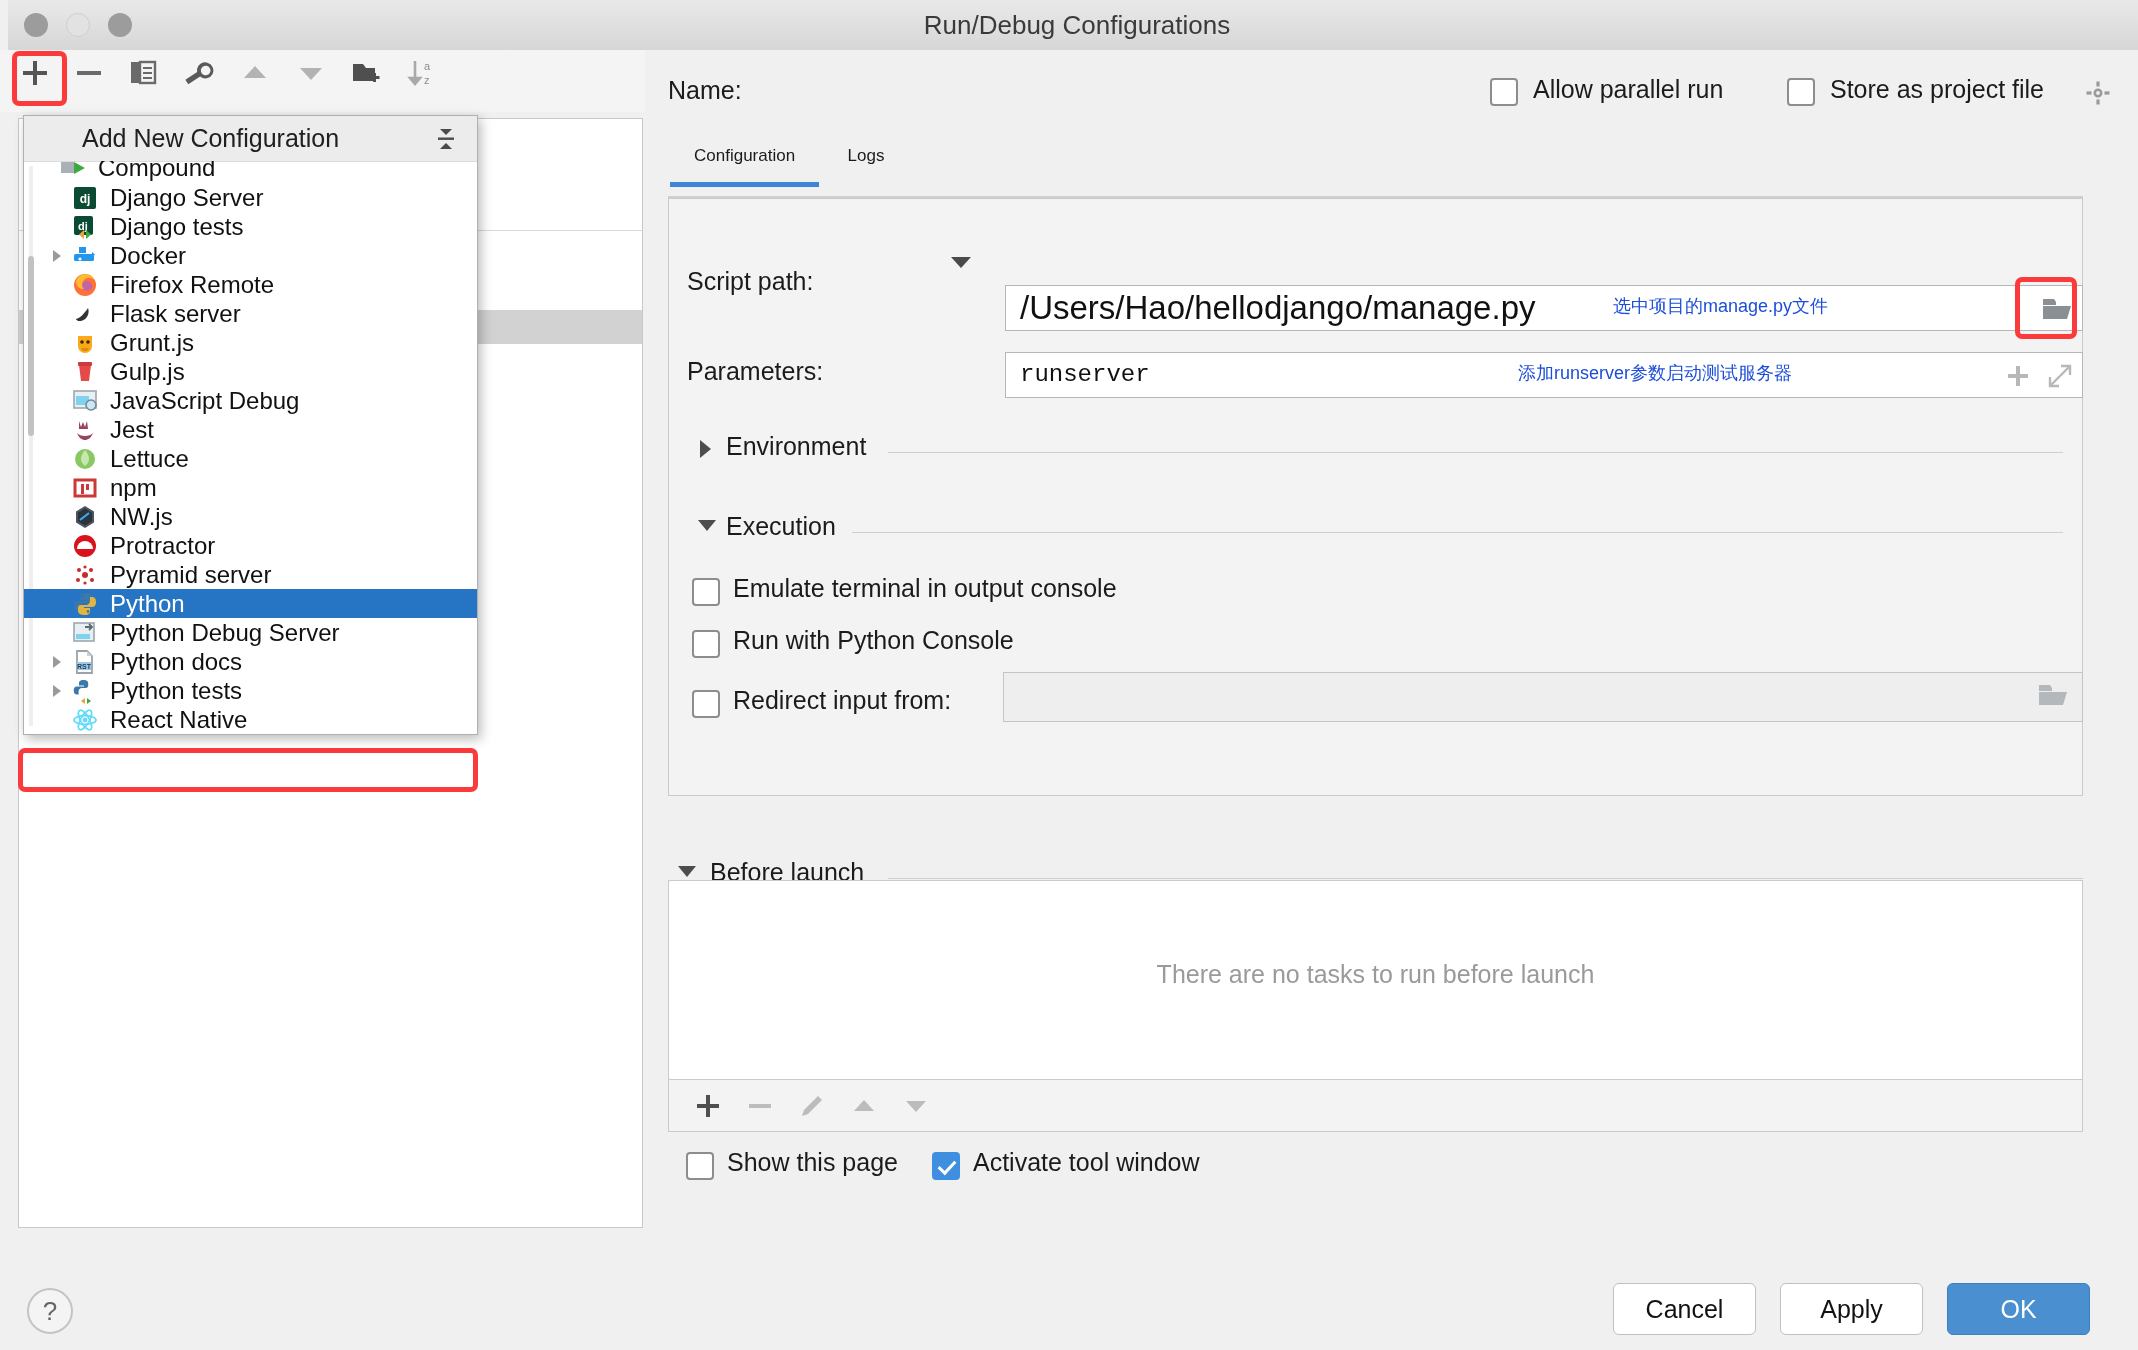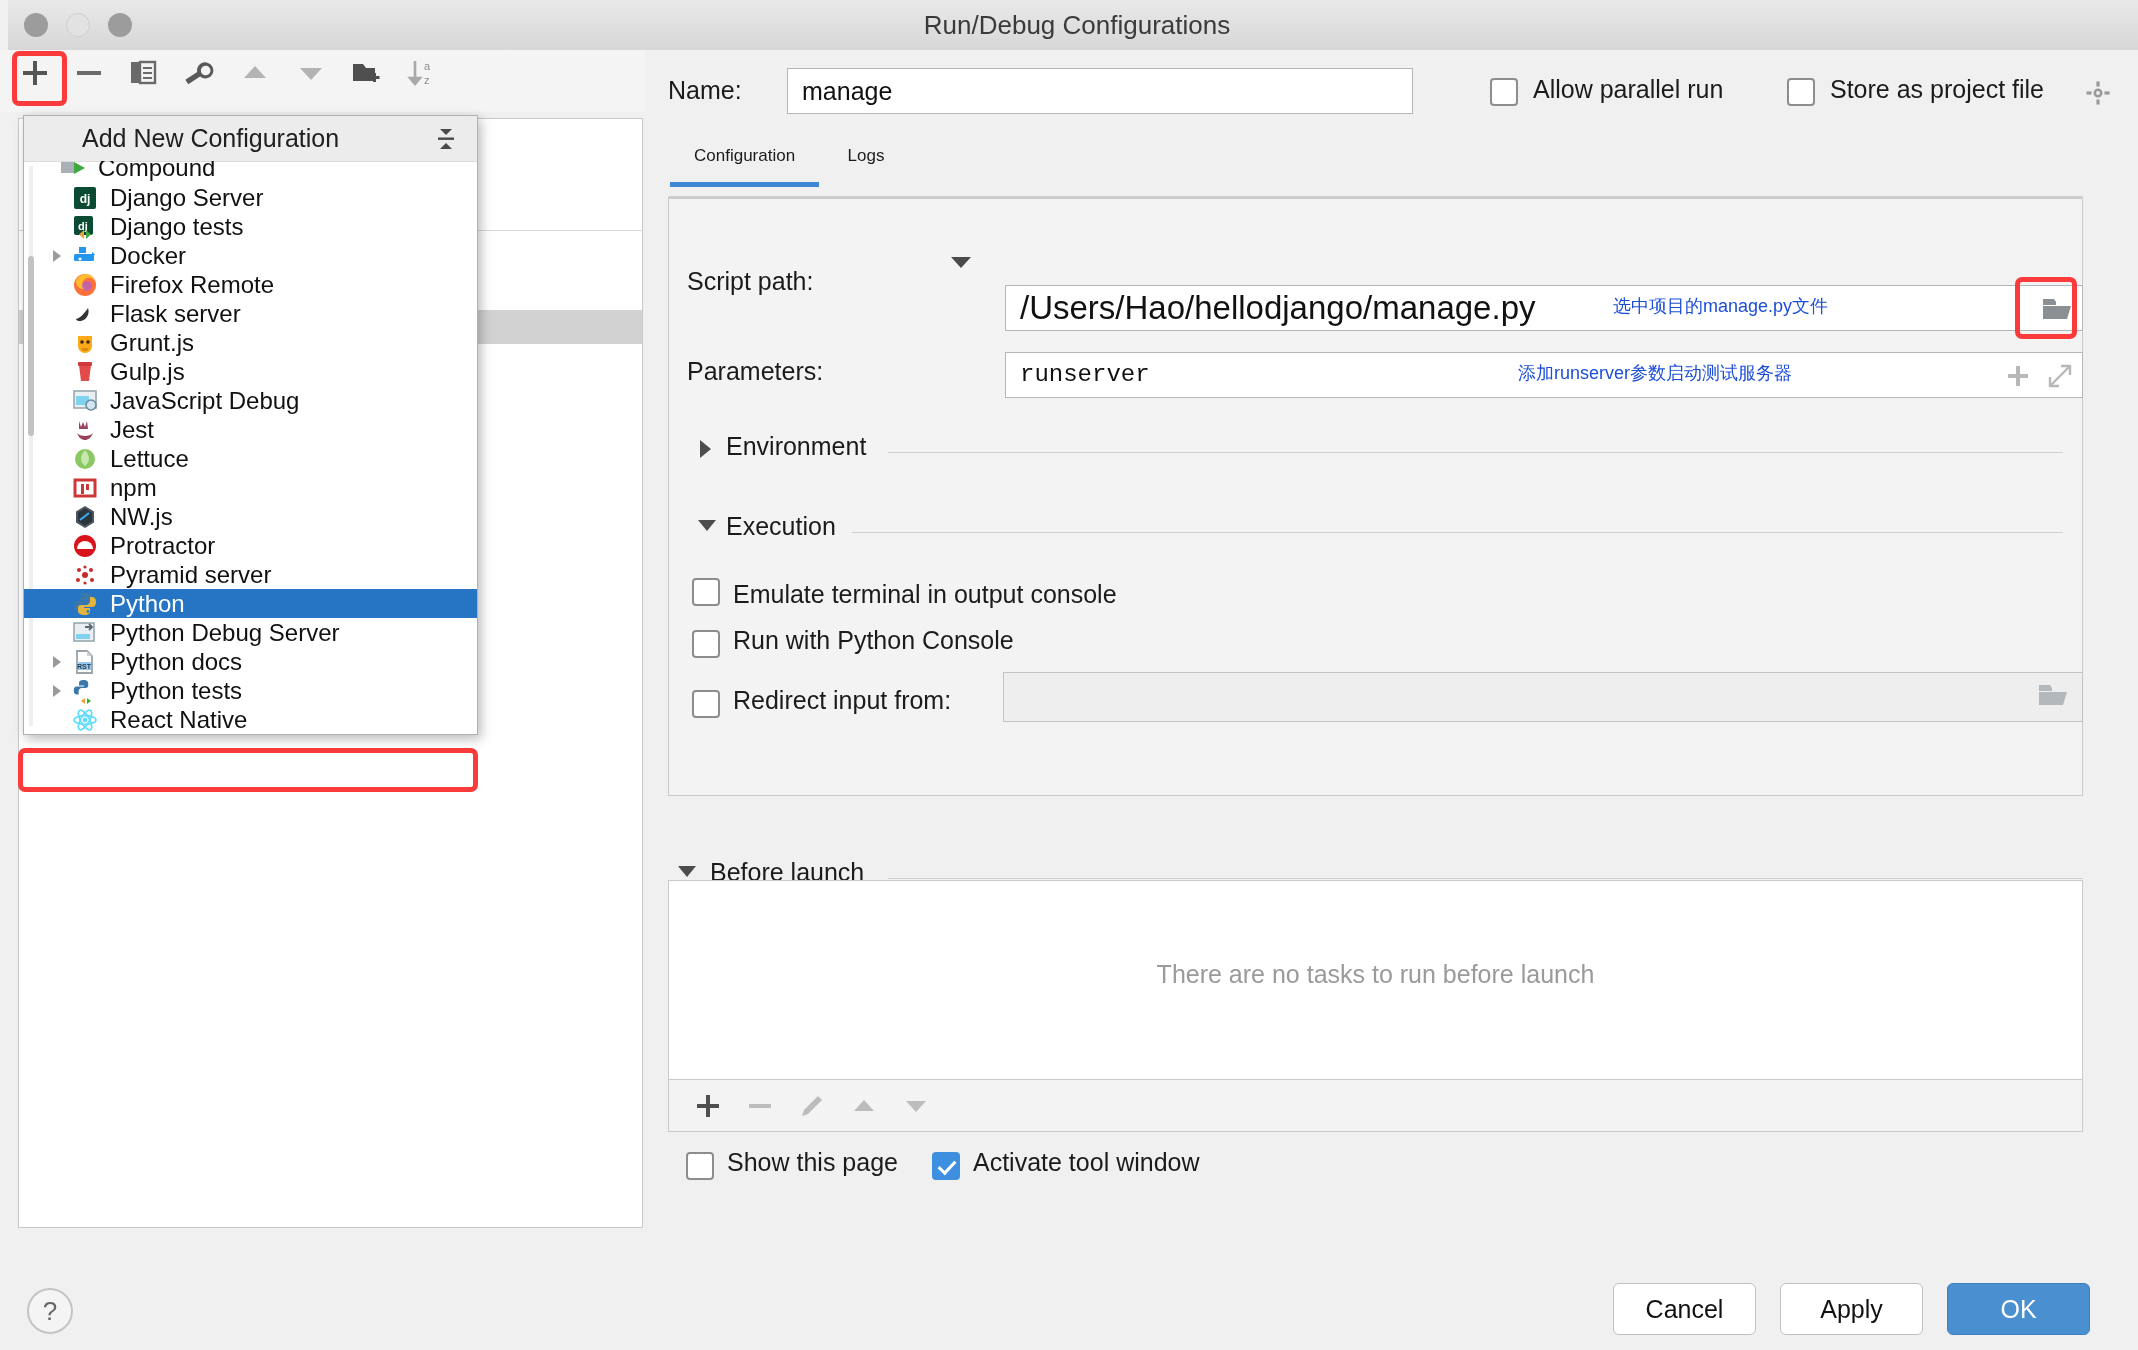--- a/index.html
+++ b/index.html
@@ -549,21 +549,20 @@
           <span class="lbl">Shell Script</span>
         </div>
       </div>
   </div>
 
   <div class="redbox" style="left:18px; top:748px; width:460px; height:44px;"></div>
 
   <div class="right-pane"></div>
 
   <div class="name-label">Name:</div>
-  <div class="name-input">manage</div>
 
   <div class="cb" style="left:1490px; top:78px;"></div>
   <div class="cb-label" style="left:1533px; top:75px;">Allow parallel run</div>
 
   <div class="cb" style="left:1787px; top:78px;"></div>
   <div class="cb-label" style="left:1830px; top:75px;">Store as project file</div>
   <div style="position:absolute; left:2085px; top:80px;">
     <svg width="26" height="26" viewBox="0 0 26 26">
       <path d="M13 8.5a4.5 4.5 0 1 0 0 9 4.5 4.5 0 0 0 0-9zm0 2.6a1.9 1.9 0 1 1 0 3.8 1.9 1.9 0 0 1 0-3.8z" fill="#9a9a9a"></path>
       <g fill="#9a9a9a">
@@ -615,21 +614,21 @@
 
   <div class="sect-arrow collapsed" style="left:700px; top:440px;"></div>
   <div class="sect-title" style="left:726px; top:432px;">Environment</div>
   <div class="sect-line" style="left:888px; top:452px; width:1175px;"></div>
 
   <div class="sect-arrow expanded" style="left:698px; top:520px;"></div>
   <div class="sect-title" style="left:726px; top:512px;">Execution</div>
   <div class="sect-line" style="left:852px; top:532px; width:1211px;"></div>
 
   <div class="cb" style="left:692px; top:578px;"></div>
-  <div class="cb-label" style="left:733px; top:574px;margin-top:6px;">Emulate terminal in output console</div>
+  <div class="cb-label" style="left:733px; top:574px;">Emulate terminal in output console</div>
 
   <div class="cb" style="left:692px; top:630px;"></div>
   <div class="cb-label" style="left:733px; top:626px;">Run with Python Console</div>
 
   <div class="cb" style="left:692px; top:690px;"></div>
   <div class="cb-label" style="left:733px; top:686px;">Redirect input from:</div>
   <div class="f-input disabled" style="left:1003px; top:672px; width:1080px; height:50px;"></div>
   <div style="position:absolute; left:2037px; top:682px;">
     <svg class="folder-ic" width="32" height="26" viewBox="0 0 32 26">
       <path d="M2 3h11l2 3v3H2z" fill="#b3b8bc"></path>

